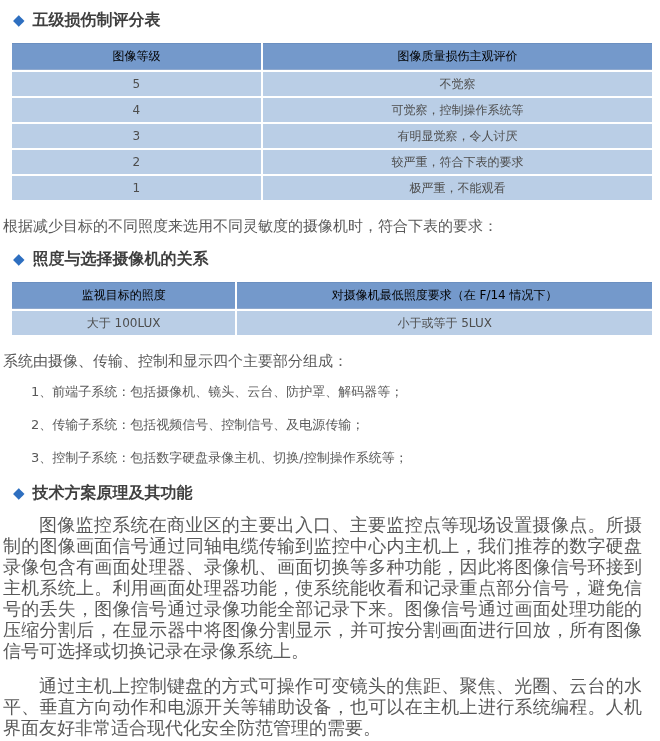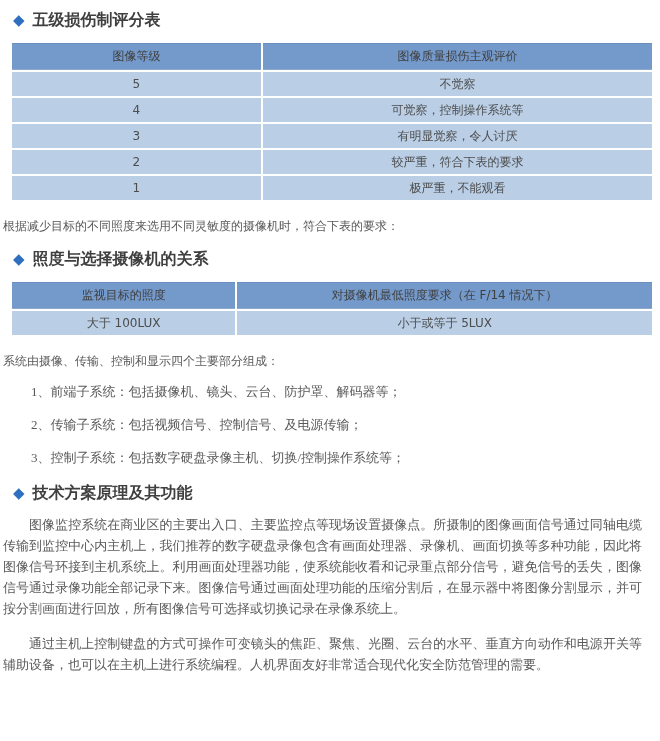--- a/index.html
+++ b/index.html
@@ -33,50 +33,49 @@
   }
   table.data-table {
     border-collapse: separate;
     border-spacing: 2px;
     margin-left: 7px;
     width: 644px;
     table-layout: fixed;
   }
   table.data-table th {
     background: #7499cb;
-    color: #404040;
+    color: #000000;
     font-weight: normal;
     font-size: 12px;
     height: 23px;
     text-align: center;
     border-top: 1px solid #6b8fc0;
     border-bottom: 1px solid #8fa9ce;
   }
   table.data-table td {
     background: #bacee6;
     color: #4d4d4d;
     font-size: 12px;
     height: 22px;
     text-align: center;
   }
   .t1-col1 { width: 39%; }
   .t2-col1 { width: 35%; }
   .body-para {
-    font-size: 12px;
+    font-size: 15px;
     margin: 14px 4px 12px 0;
     line-height: 21px;
   }
   .list-item {
     font-size: 13px;
     margin: 0 0 17px 28px;
     line-height: 16px;
-    font-family: Liberation Serif, serif;
   }
   .long-para {
-    font-size: 13px;
+    font-size: 18px;
     line-height: 21px;
     text-indent: 2em;
     text-align: justify;
     margin: 10px 12px 14px 0;
   }
   .mt-table { margin-top: 10px; }
   .mt-sec { margin-top: 16px; }
 </style>
 </head>
 <body>

